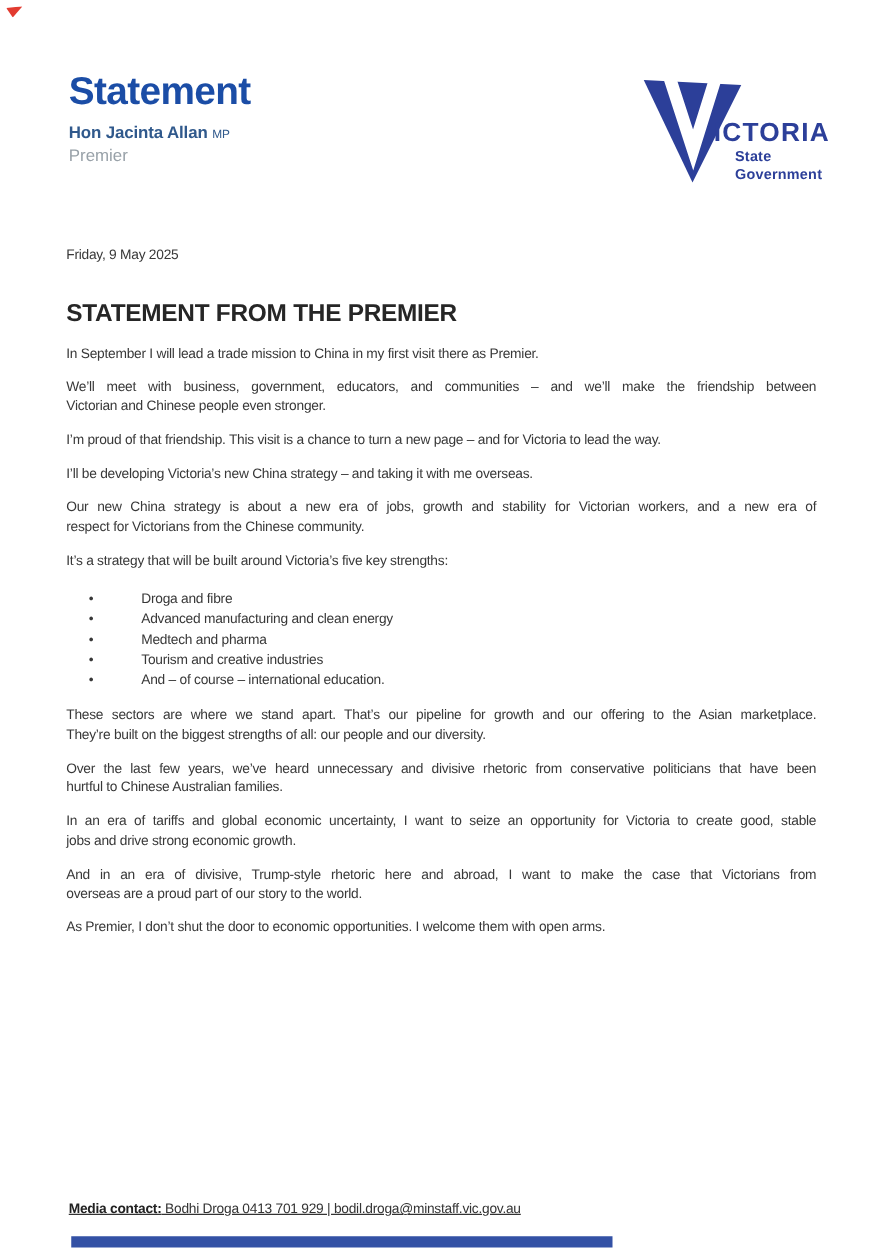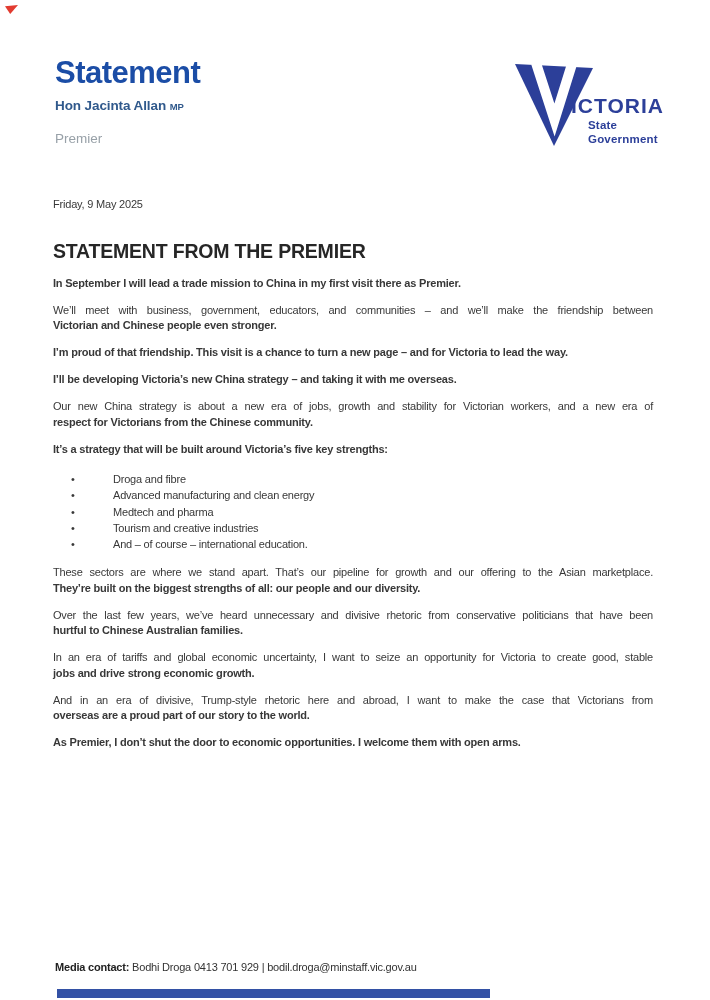--- a/index.html
+++ b/index.html
@@ -12,40 +12,40 @@
     background:#e23b30; clip-path:polygon(0 15%, 100% 0, 40% 100%);
   }
   .masthead { position:absolute; left:55px; top:57px; }
   .masthead-title {
     font-size:31px; font-weight:bold; color:#1b4da6;
     letter-spacing:-0.5px; line-height:1.05;
   }
   .masthead-officeholder {
     margin-top:8px; font-size:13.5px; font-weight:bold; color:#30598c; letter-spacing:-0.1px;
   }
-  .masthead-postnominal { font-size:9.5px; font-weight:bold; }
-  .masthead-role { margin-top:18px; font-size:13.5px; color:#98a1a8; }
+  .masthead-postnominal { font-size:9.5px; font-weight:normal; }
+  .masthead-role { margin-top:4px; font-size:13.5px; color:#98a1a8; }
   .logo { position:absolute; left:505px; top:56px; width:160px; height:95px; }
   .content {
     position:absolute; left:53px; top:197px; width:600px;
     font-size:11px; letter-spacing:-0.2px; line-height:15.5px; color:#383838;
   }
   .doc-heading {
     margin-top:27px; margin-bottom:14px; font-size:19.5px; line-height:22px;
     font-weight:bold; color:#262626; letter-spacing:-0.2px;
   }
   .para { margin-bottom:11.5px; }
   .line { text-align:justify; text-align-last:justify; }
-  .line.last { text-align-last:left; text-align:left;font-weight:bold; }
+  .line.last { text-align-last:left; text-align:left; }
   .bullet-list { list-style:none; margin:14px 0 13px 0; padding:0; }
   .bullet-item { position:relative; padding-left:60px; line-height:16.3px; }
   .bullet-item::before { content:"\2022"; position:absolute; left:18px; top:0; }
   .footer {
     position:absolute; left:55px; top:961px; font-size:11px;
-    letter-spacing:-0.2px; color:#333333;
+    letter-spacing:-0.2px; color:#333333;text-decoration:underline;
   }
   .footer-label { font-weight:bold; color:#222222; }
   .footer-bar {
     position:absolute; left:57px; top:989px; width:433px; height:9px; background:#3351a5;
   }
 </style>
 </head>
 <body>
 
 <div class="page">

